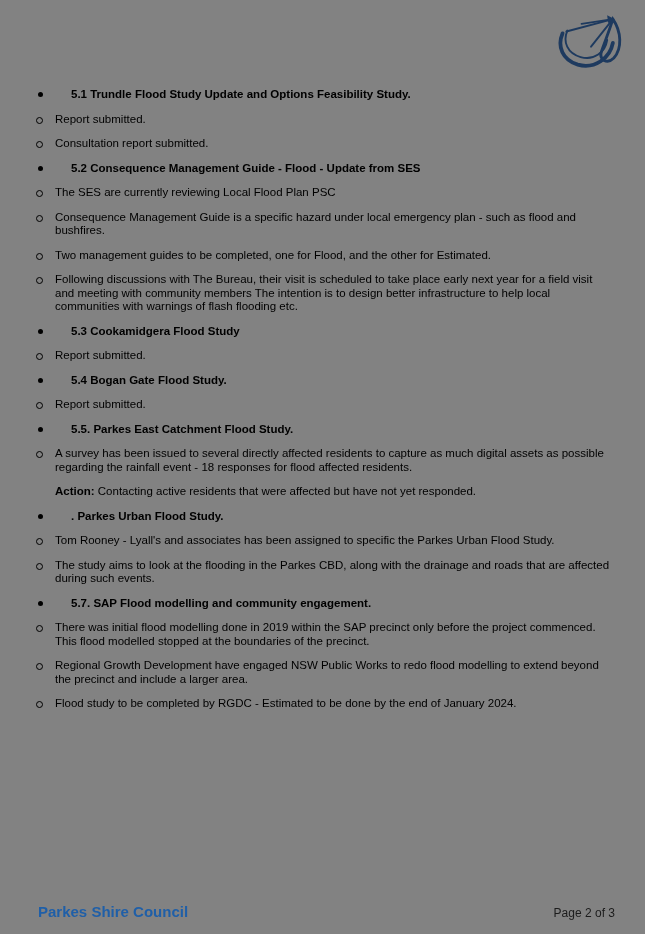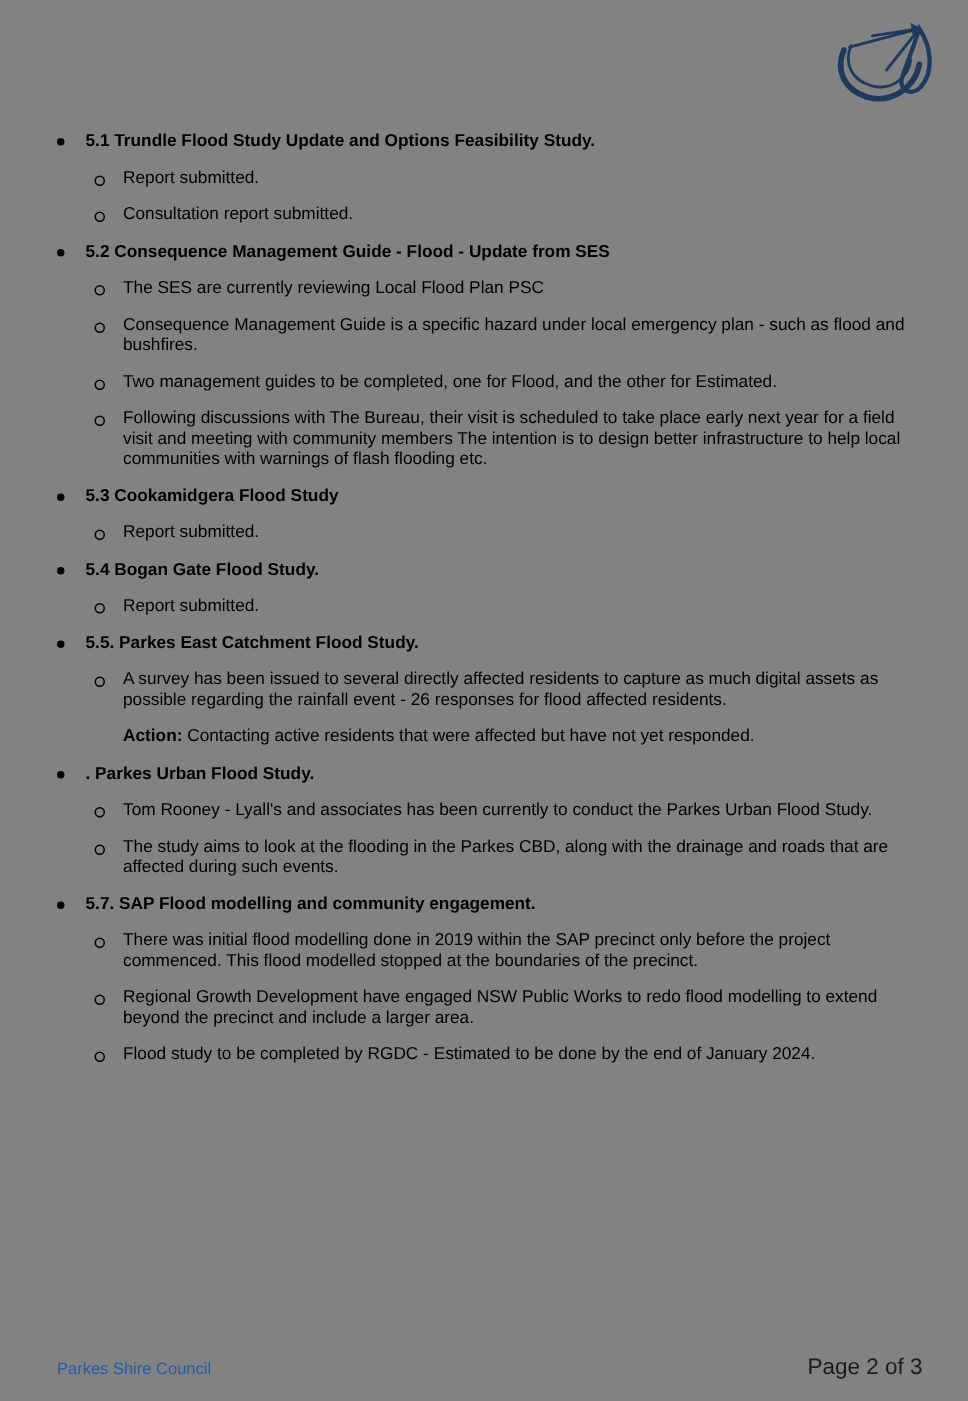--- a/index.html
+++ b/index.html
@@ -7,32 +7,32 @@
     width:645px;height:934px;
     background:#828282;
     font-family:"Liberation Sans",sans-serif;
     color:#000;
     position:relative;
     overflow:hidden;
   }
   .logo{position:absolute;top:9px;right:16px;width:74px;height:62px;}
   .content{position:absolute;top:88px;left:0;right:0;padding-right:33px;font-size:11.5px;line-height:13.5px;}
   .row{display:flex;margin-bottom:11px;}
-  .row.head{padding-left:38px;font-weight:bold;}
-  .row.sub{padding-left:63px;}
+  .row.head{padding-left:38px;font-weight:bold;gap:14px;}
+  .row.sub{padding-left:36px;}
   .mk{flex:0 0 19px;}
   .dot{display:block;width:5px;height:5px;border-radius:50%;background:#000;margin-top:4px;}
   .circ{display:block;width:5px;height:5px;border-radius:50%;border:1px solid #000;background:transparent;margin-top:4px;}
   .txt{flex:1;}
   .footer{
     position:absolute;left:38px;right:30px;top:903px;
     display:flex;justify-content:space-between;align-items:baseline;
   }
-  .footer .left{font-size:11px;font-weight:normal;color:#1f5fa8;}
-  .footer .right{font-size:15px;color:#1c1c1c;}
+  .footer .left{font-size:15px;font-weight:bold;color:#1f5fa8;}
+  .footer .right{font-size:12px;color:#1c1c1c;}
 </style>
 </head>
 <body>
 
 <div class="logo">
   <svg viewBox="0 0 78 64" width="74" height="62" fill="none" stroke="#1e3a5f" stroke-linecap="round">
     <path d="M8,25 C2,39 8,53 24,58 C42,63 58,51 61,35" stroke-width="4"></path>
     <path d="M13,22 C8,34 13,46 27,50 C41,54 53,45 55,32" stroke-width="2"></path>
     <path d="M61,10 L12,23" stroke-width="2"></path>
     <path d="M61,10 L28,15" stroke-width="2"></path>
@@ -127,39 +127,39 @@
       <div class="row head">
         <span class="mk">
           <span class="dot"></span>
         </span>
         <span class="txt">5.5. Parkes East Catchment Flood Study.</span>
       </div>
       <div class="row sub">
         <span class="mk">
           <span class="circ"></span>
         </span>
-        <span class="txt"><span>A survey has been issued to several directly affected residents to capture as much digital assets as possible regarding the rainfall event - 26 responses for flood affected residents.</span></span>
+        <span class="txt"><span>A survey has been issued to several directly affected residents to capture as much digital assets as possible regarding the rainfall event - 18 responses for flood affected residents.</span></span>
       </div>
       <div class="row sub">
         <span class="mk"></span>
         <span class="txt"><b>Action:</b> <span>Contacting active residents that were affected but have not yet responded.</span></span>
       </div>
     </div>
     <div>
       <div class="row head">
         <span class="mk">
           <span class="dot"></span>
         </span>
         <span class="txt">. Parkes Urban Flood Study.</span>
       </div>
       <div class="row sub">
         <span class="mk">
           <span class="circ"></span>
         </span>
-        <span class="txt"><span>Tom Rooney - Lyall's and associates has been currently to conduct the Parkes Urban Flood Study.</span></span>
+        <span class="txt"><span>Tom Rooney - Lyall's and associates has been assigned to specific the Parkes Urban Flood Study.</span></span>
       </div>
       <div class="row sub">
         <span class="mk">
           <span class="circ"></span>
         </span>
         <span class="txt"><span>The study aims to look at the flooding in the Parkes CBD, along with the drainage and roads that are affected during such events.</span></span>
       </div>
     </div>
     <div>
       <div class="row head">

